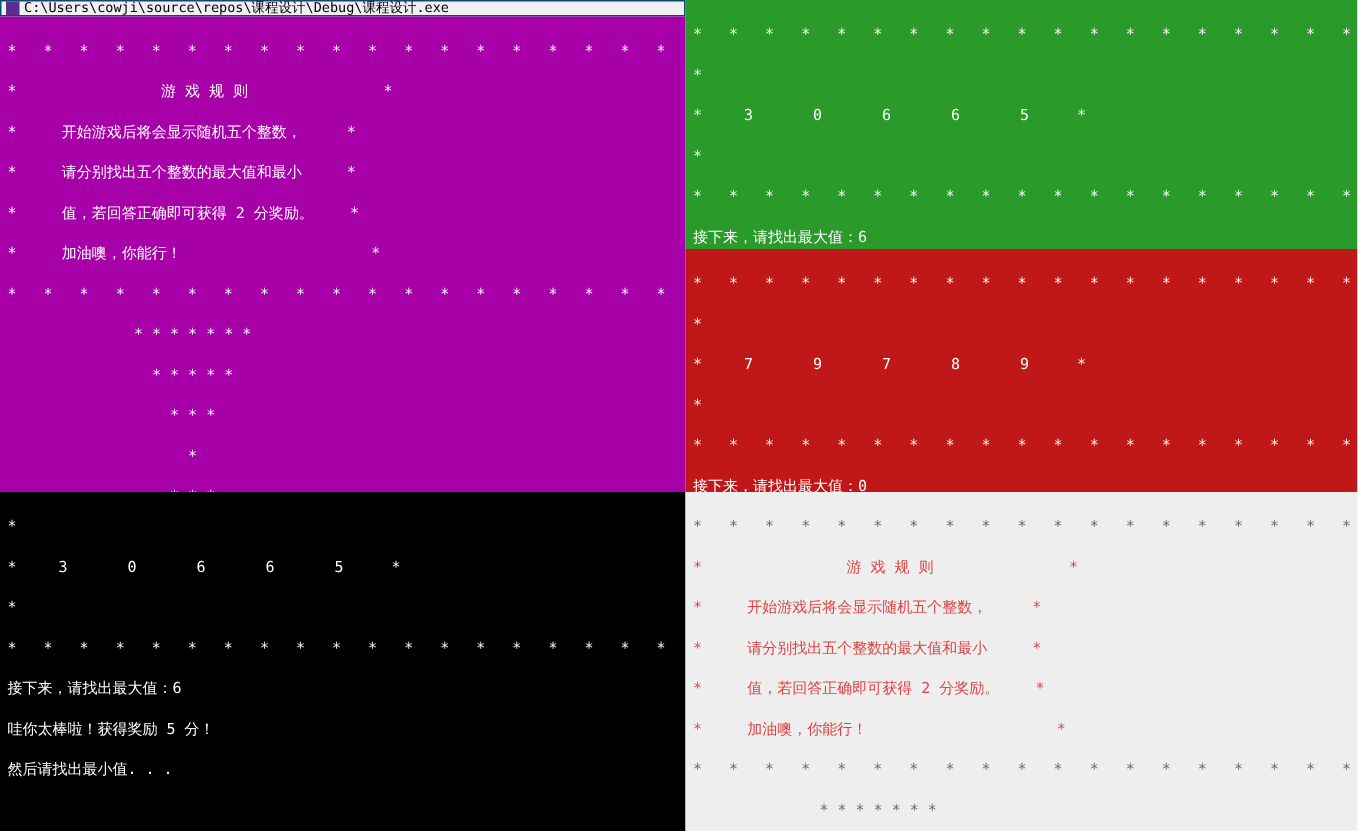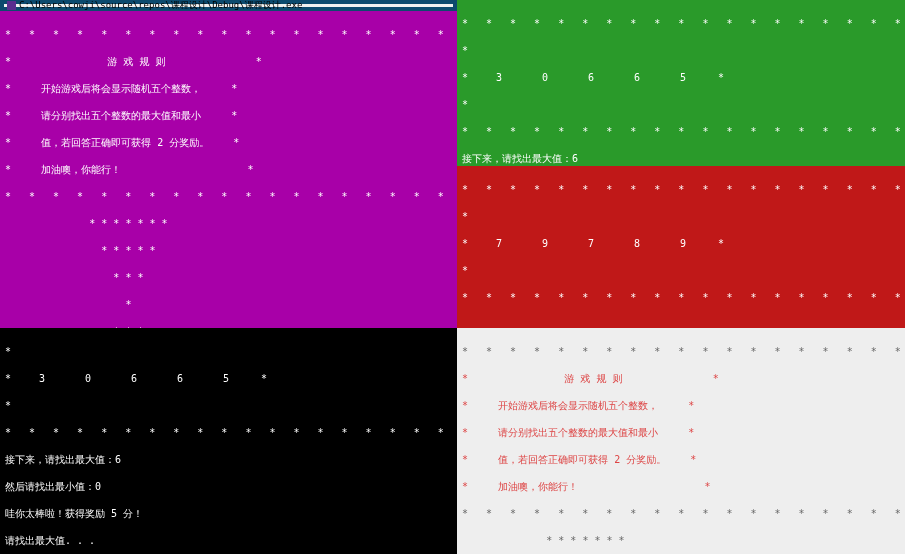--- a/index.html
+++ b/index.html
@@ -17,21 +17,21 @@
     .tl-wrap {
       grid-column: 1;
       grid-row: 1 / 4;
       display: flex;
       flex-direction: column;
       background: #f0f0f0;
     }
     .titlebar {
       height: 11px;
       background: #f0f0f0;
-      border: 4px solid #0c4a6e;
+      border: 1px solid #0c4a6e;
       display: flex;
       align-items: center;
       padding: 0 3px;
       gap: 3px;
       font-size: 9px;
       color: #000;
     }
     .titlebar-icon {
       width: 9px; height: 9px;
       background: #5a2d8f;
@@ -95,34 +95,34 @@
 
 
 </div>
 
 <div class="console red">
 <span class="row starline">* * * * * * * * * * * * * * * * * * * * * *</span>
 <span class="row starline">*                                         *</span>
 <span class="row numline numbox"><span class="edge">*</span><span class="cell">7</span><span class="cell">9</span><span class="cell">7</span><span class="cell">8</span><span class="cell">9</span><span class="edge">  *</span></span>
 <span class="row starline">*                                         *</span>
 <span class="row starline">* * * * * * * * * * * * * * * * * * * * * *</span>
+<span class="row">接下来，请找出最大值：0</span>
 
 
 
 </div>
 
 <div class="console black">
 <span class="row starline">*                                         *</span>
 <span class="row numline numbox"><span class="edge">*</span><span class="cell">3</span><span class="cell">0</span><span class="cell">6</span><span class="cell">6</span><span class="cell">5</span><span class="edge">  *</span></span>
 <span class="row starline">*                                         *</span>
 <span class="row starline">* * * * * * * * * * * * * * * * * * * * * *</span>
 <span class="row">接下来，请找出最大值：6</span>
-<span class="row">然后请找出最小值：0</span>
 <span class="row">哇你太棒啦！获得奖励 5 分！</span>
-<span class="row">请找出最大值. . .</span>
+<span class="row">然后请找出最小值. . .</span>
 
 
 
 
 </div>
 
 <div class="console whitebg">
 <span class="row starline">* * * * * * * * * * * * * * * * * * * * * *</span>
 <span class="row redtext">*                游 戏 规 则               *</span>
 <span class="row redtext">*     开始游戏后将会显示随机五个整数，     *</span>

